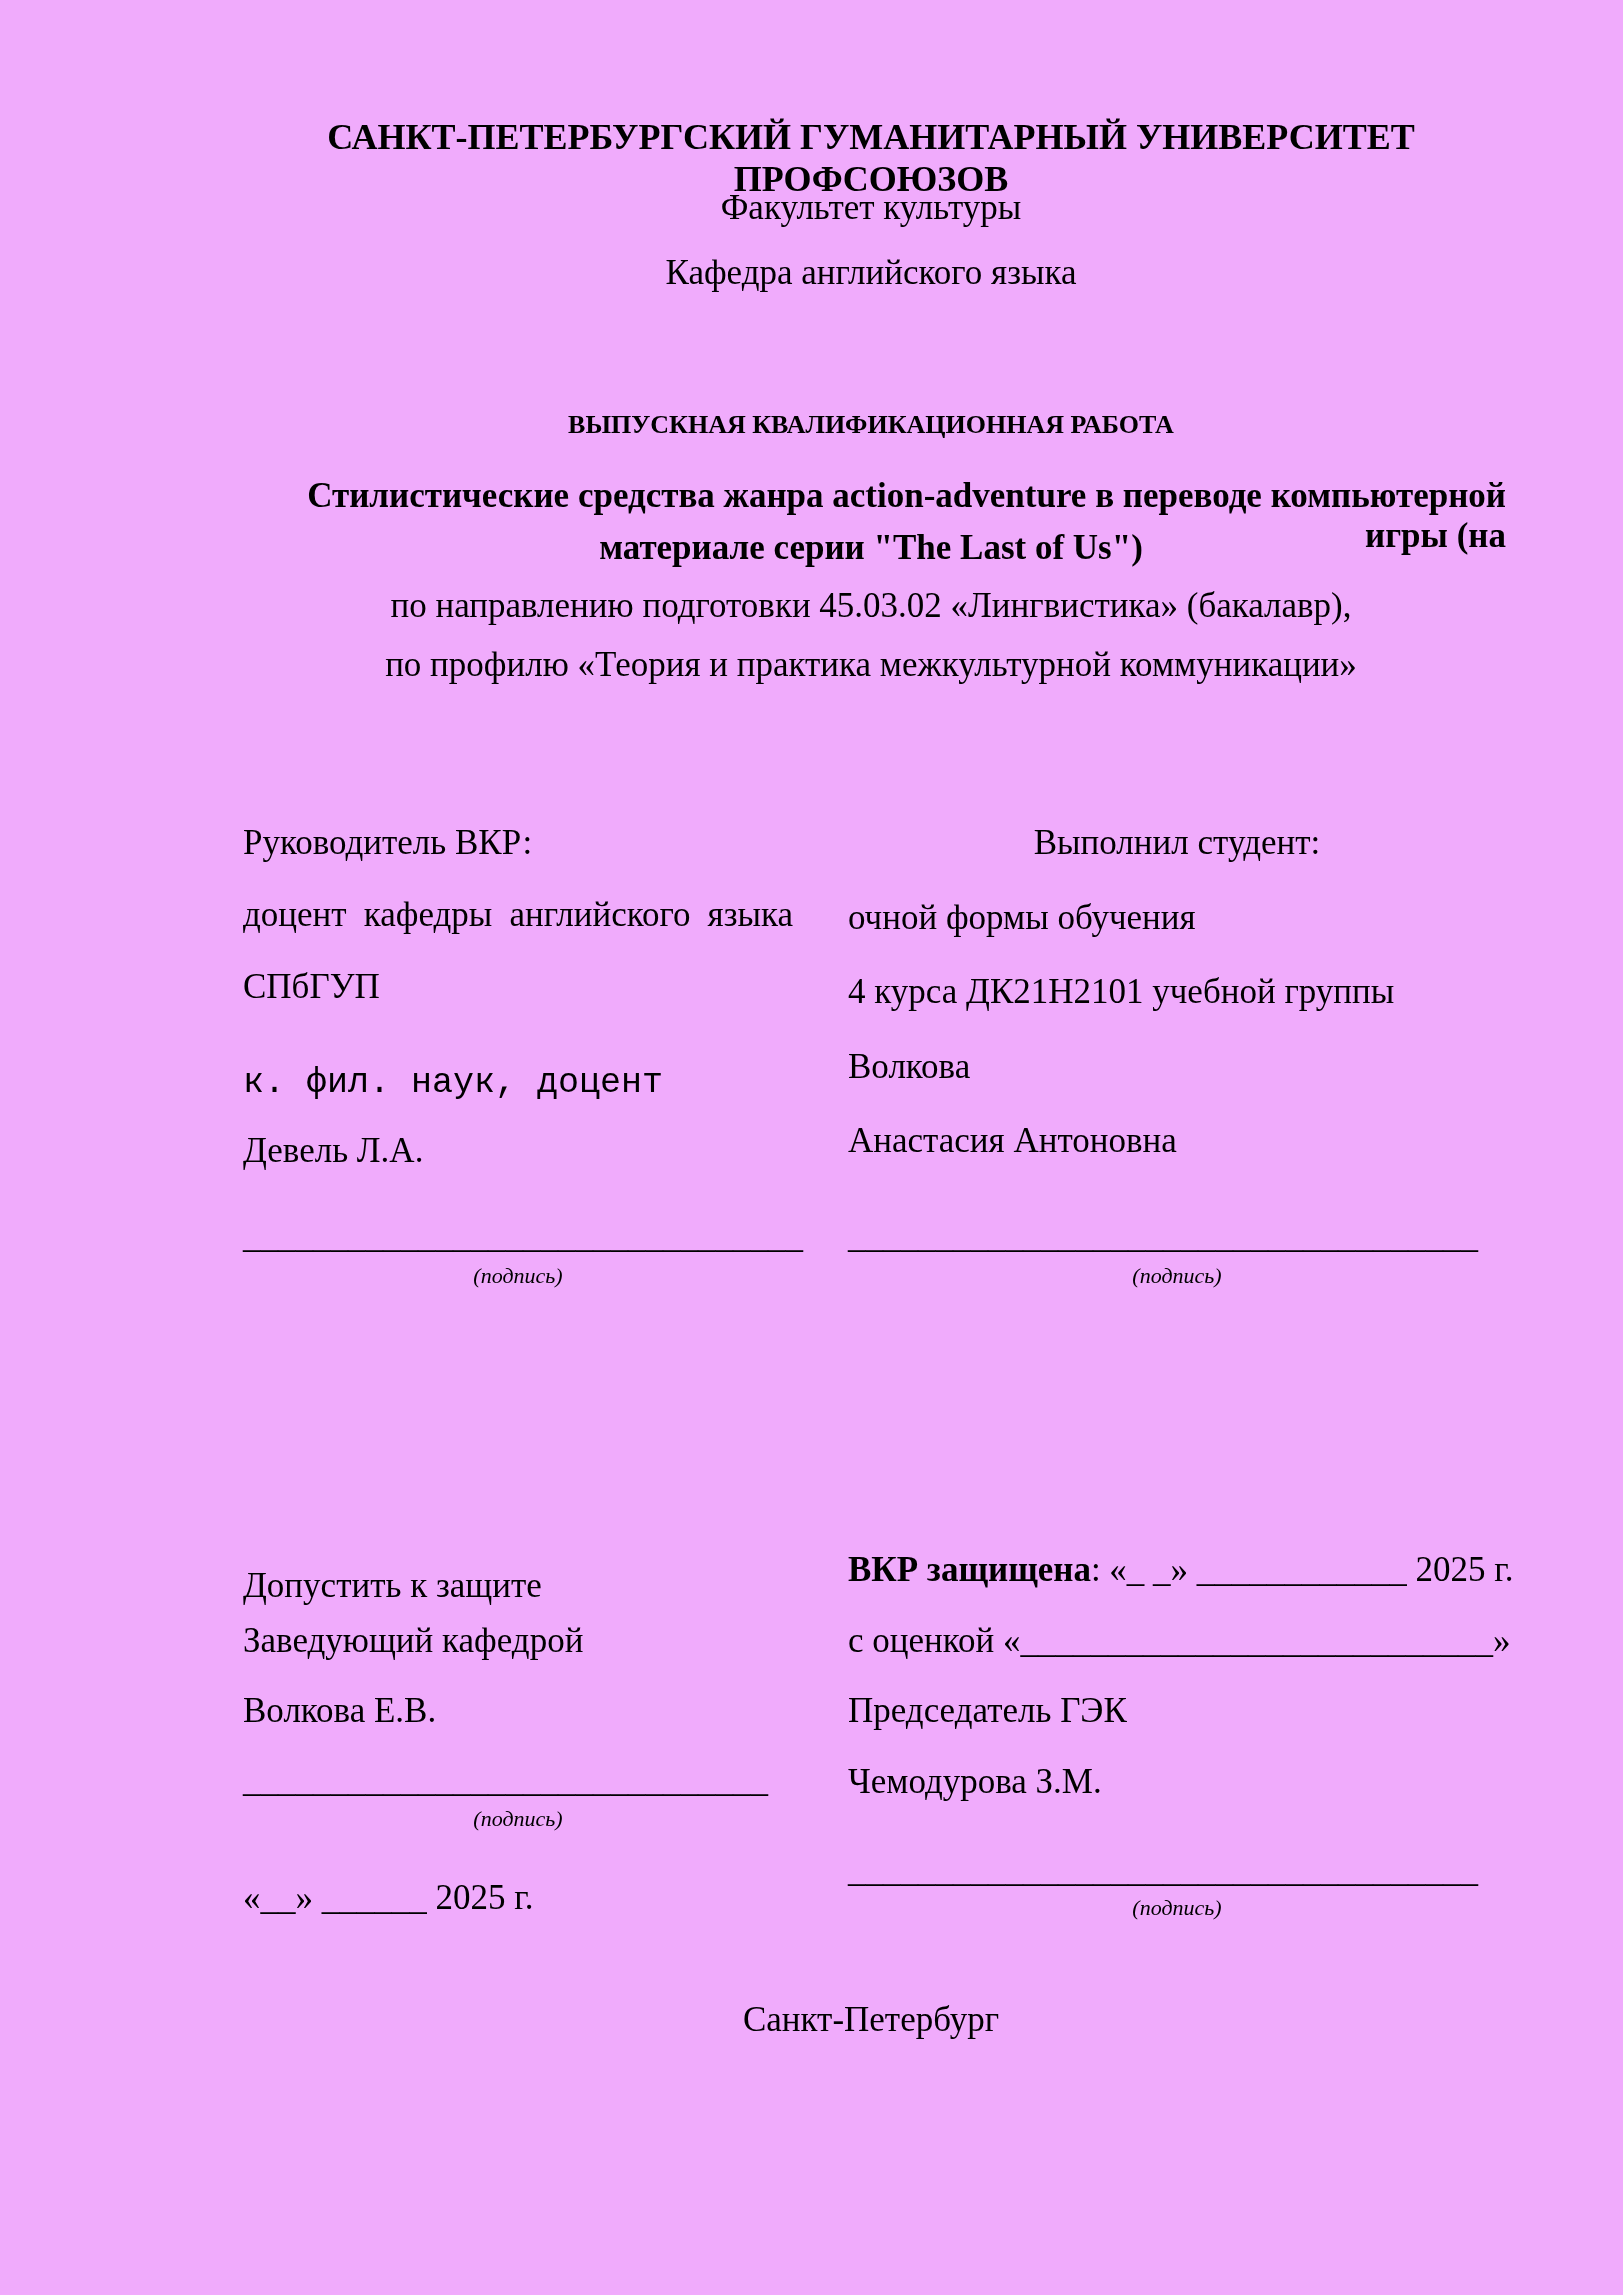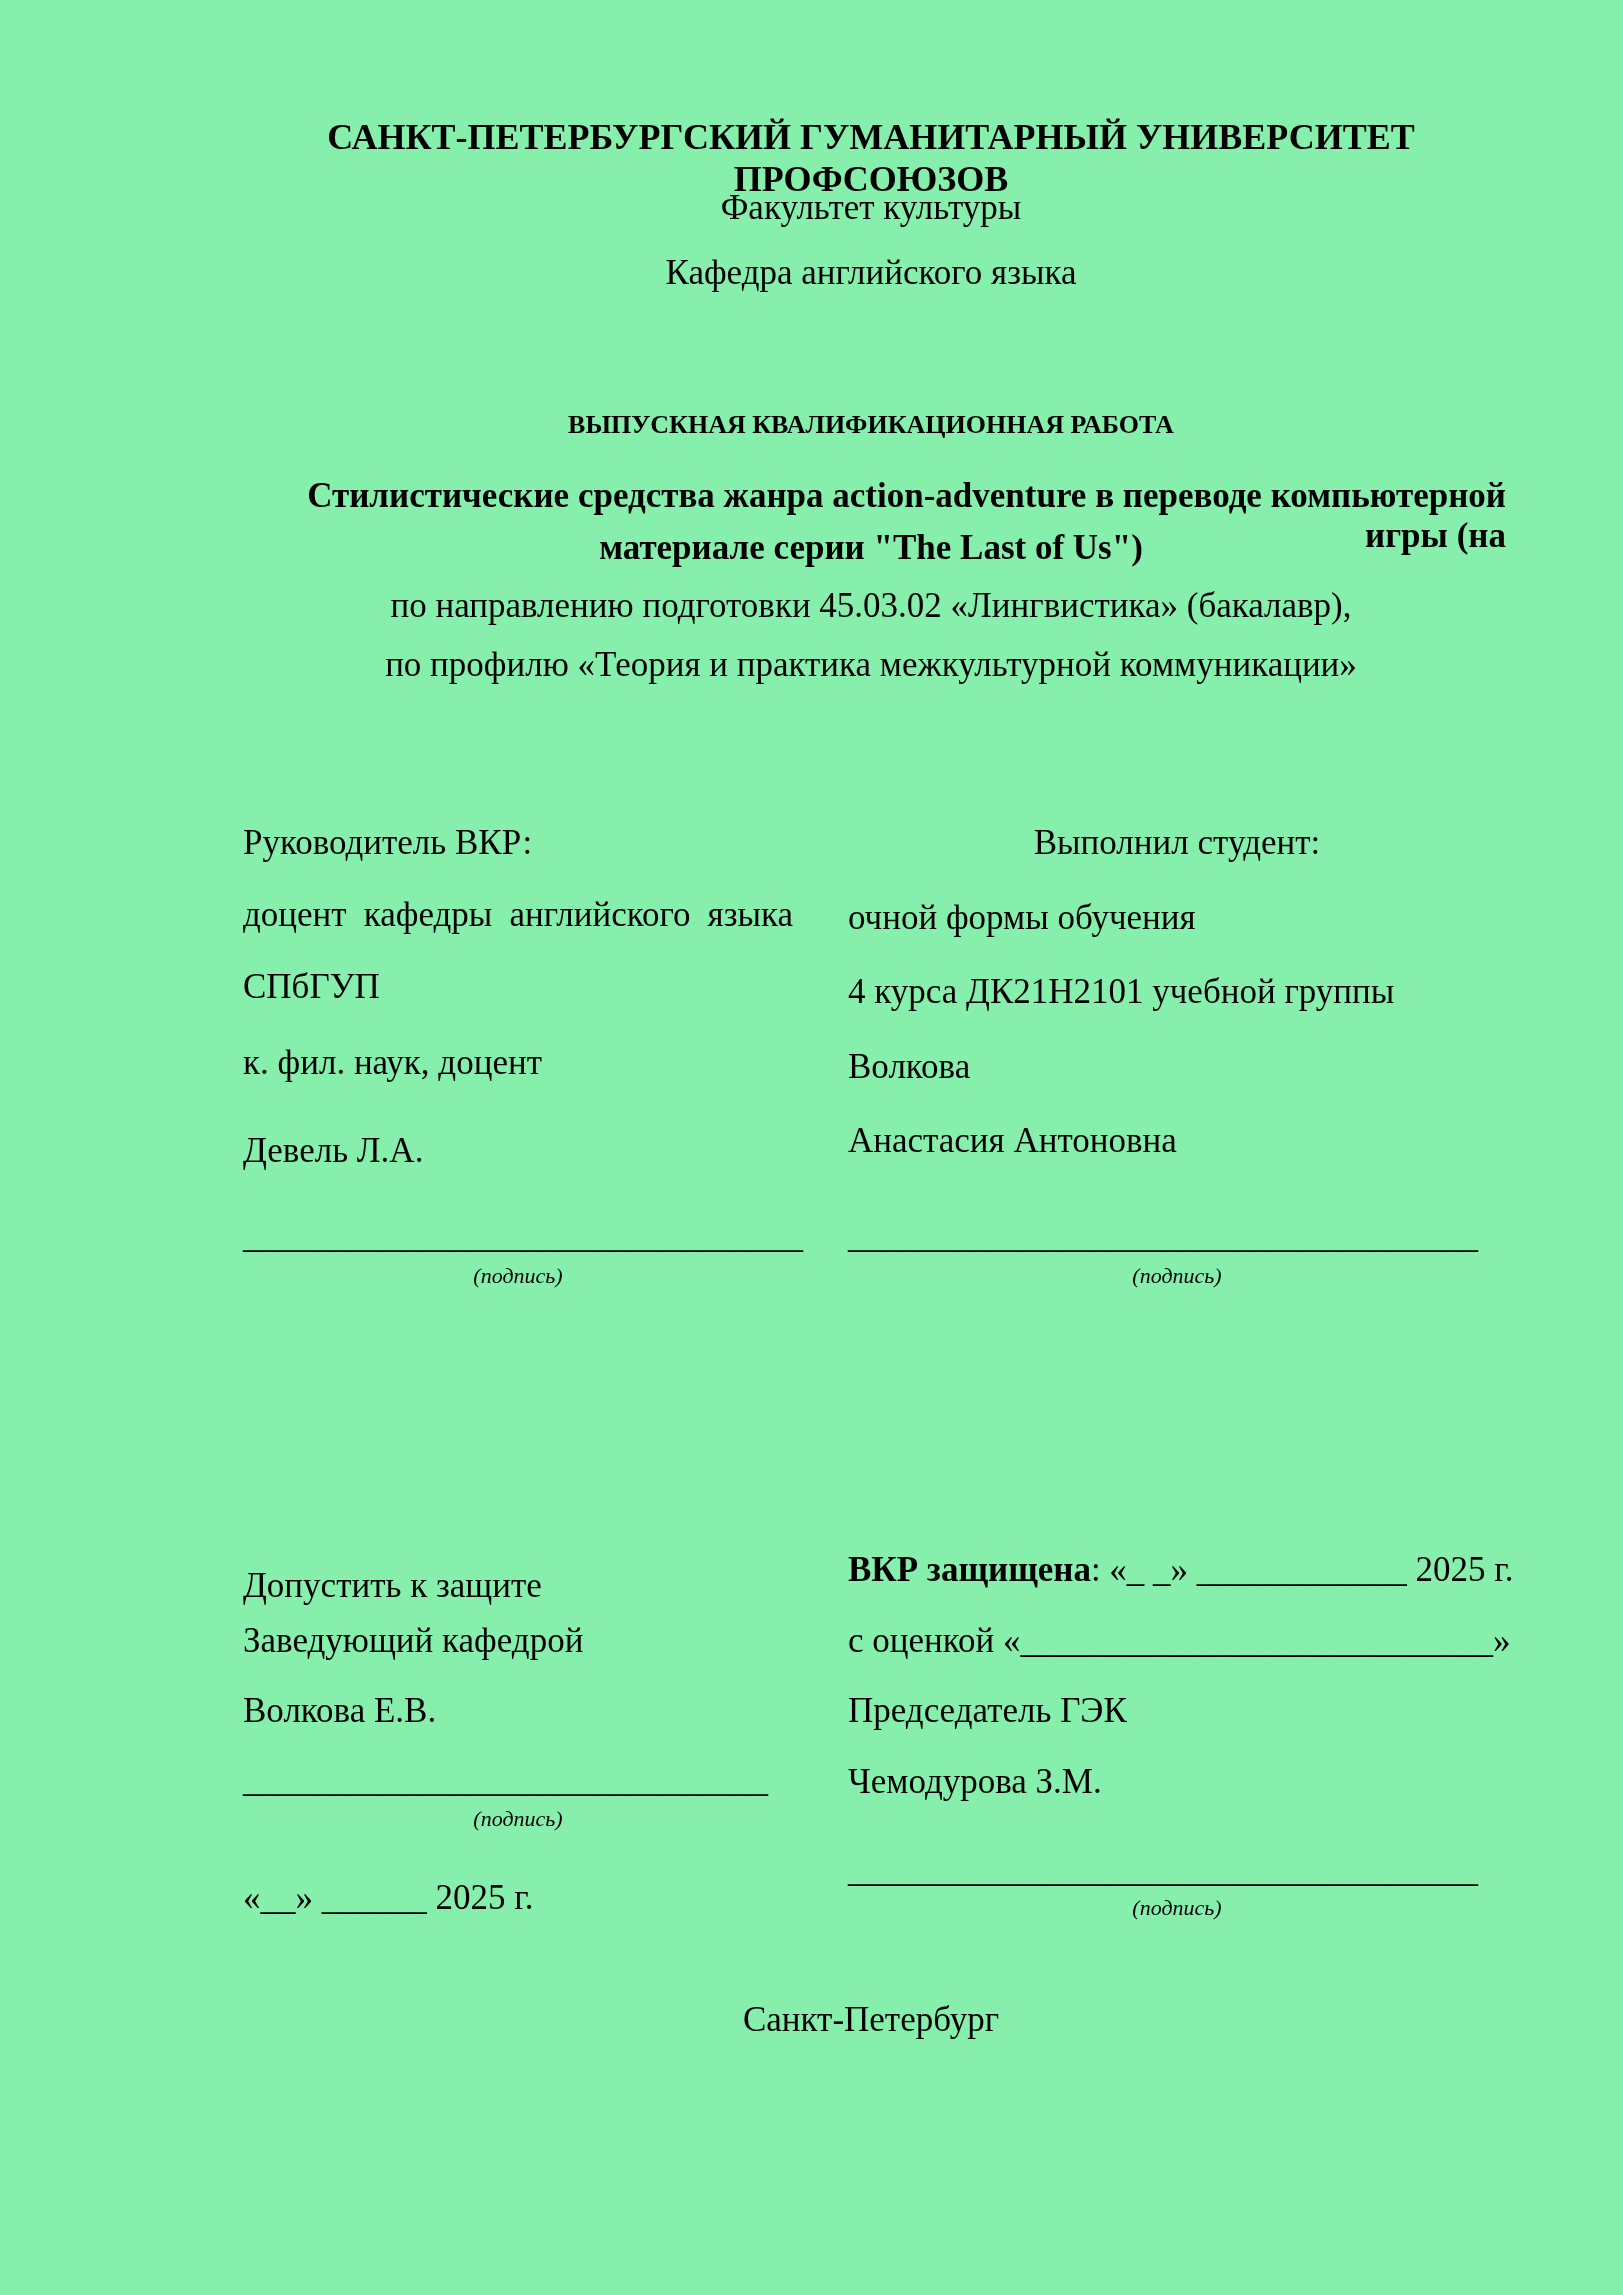--- a/index.html
+++ b/index.html
@@ -1,21 +1,21 @@
 <!DOCTYPE html>
 <html style="font-size:12.6px"><head>
 <meta charset="utf-8">
 <style>
   html, body { margin: 0; padding: 0; background: #808080; }
   .page {
     position: relative;
     width: 1623px;
     height: 2295px;
     margin: 0 auto;
-    background: #86efac;
+    background: #f0abfc;
     color: #000000;
     font-family: "Liberation Serif", "DejaVu Serif", serif;
     font-size: 35px;
     overflow: hidden;
   }
   .abs { position: absolute; }
   .center { text-align: center; }
   .bold { font-weight: bold; }
   .content { left: 236px; width: 1270px; }
   .colL { left: 243px; width: 550px; }
@@ -38,21 +38,21 @@
   <div class="abs content center bold" style="top:410px; font-size:26px;">ВЫПУСКНАЯ КВАЛИФИКАЦИОННАЯ РАБОТА</div>
   <div class="abs content title-line" style="top:476px;text-align:right;">Стилистические средства жанра action-adventure в переводе компьютерной игры (на</div>
   <div class="abs content title-line" style="top:528px;">материале серии "The Last of Us")</div>
   <div class="abs content center" style="top:586px;">по направлению подготовки 45.03.02 «Лингвистика» (бакалавр),</div>
   <div class="abs content center" style="top:645px;">по профилю «Теория и практика межкультурной коммуникации»</div>
 
   <div class="abs colL" style="top:823px; height:487px;">
     <div class="row" style="top:0;">Руководитель ВКР:</div>
     <div class="row justify-line" style="top:72px;">доцент кафедры английского языка</div>
     <div class="row" style="top:144px;">СПбГУП</div>
-    <div class="row" style="top:220px;">к. фил. наук, доцент</div>
+    <div class="row" style="top:240px;font-family:Liberation Mono, monospace;">к. фил. наук, доцент</div>
     <div class="row" style="top:308px;">Девель Л.А.</div>
     <div class="row sig-line" style="top:393px;">________________________________</div>
     <div class="row sig-caption" style="top:440px;">(подпись)</div>
   </div>
 
   <div class="abs colR" style="top:823px; height:487px;">
     <div class="row center" style="top:0;">Выполнил студент:</div>
     <div class="row" style="top:75px;">очной формы обучения</div>
     <div class="row" style="top:149px;">4 курса ДК21Н2101 учебной группы</div>
     <div class="row" style="top:224px;">Волкова</div>

